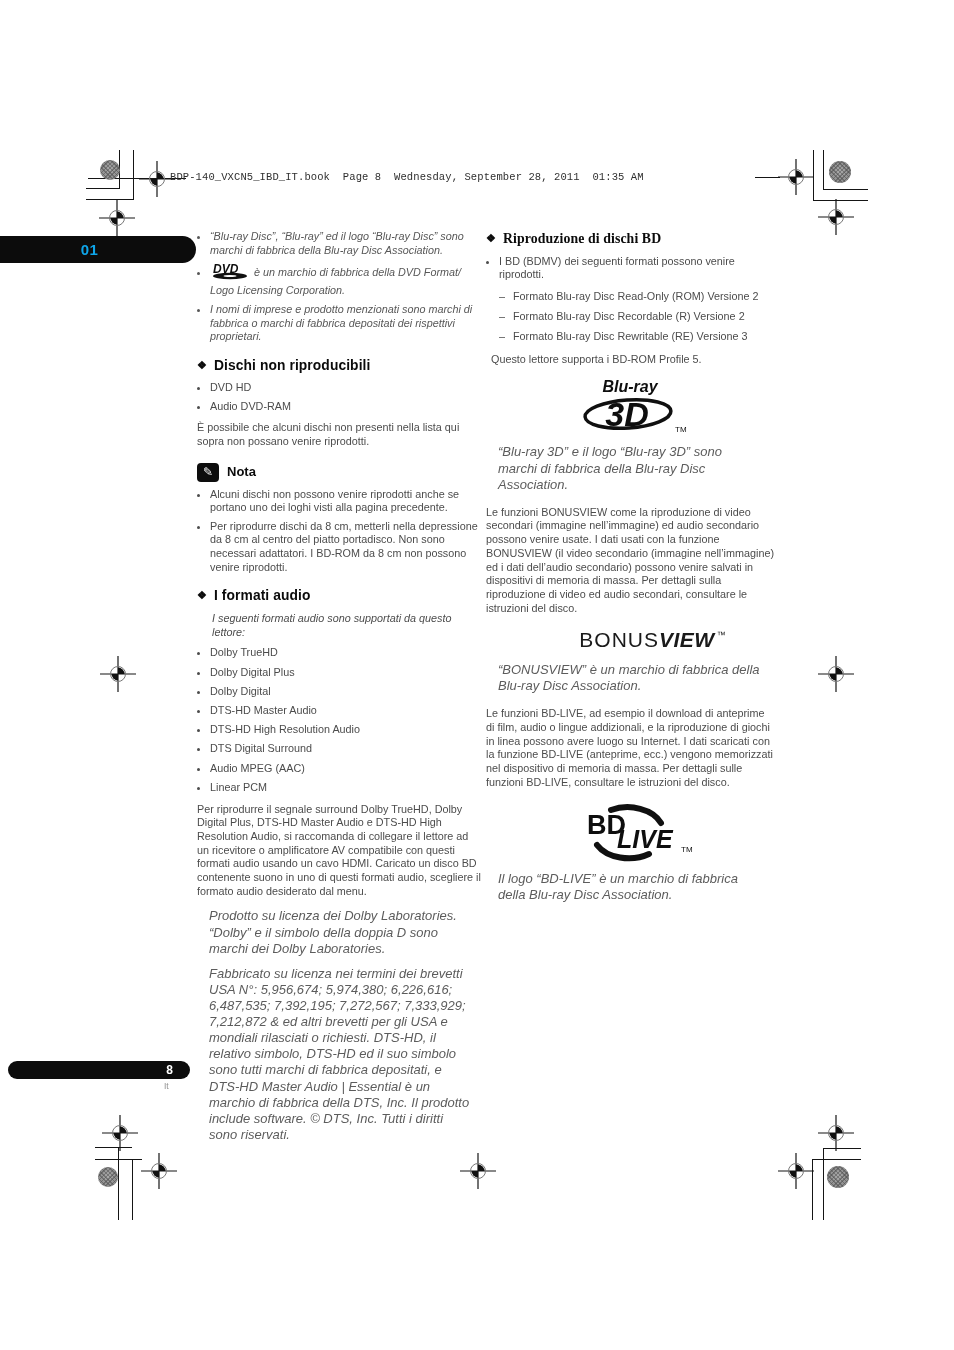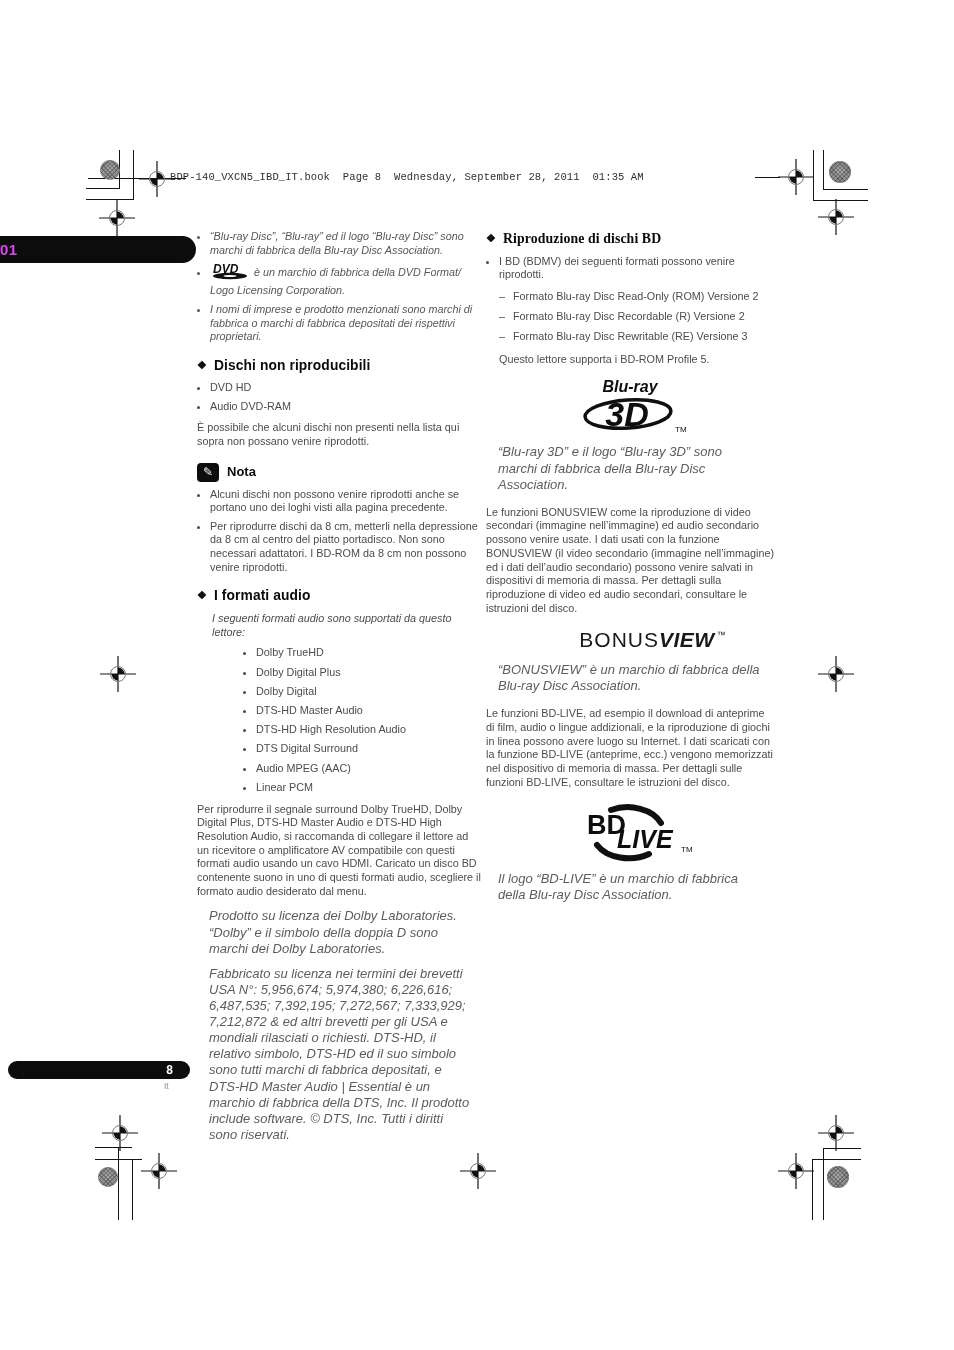--- a/index.html
+++ b/index.html
@@ -23,54 +23,54 @@
     position:absolute; left:170px; top:171px;
     font-family:"Liberation Mono", monospace; font-size:10.5px; color:#2f2f2f;
     white-space:pre; letter-spacing:0.1px;
   }
   
   .chapter-tab {
     position:absolute; left:0; top:236px; width:196px; height:27px;
     background:#0c0c0c; border-radius:0 14px 14px 0;
   }
   .chapter-tab span {
-    display:block; text-align:left; padding-right:17px; line-height:27px;
-    color:#d946ef; font-weight:bold; font-size:15px; letter-spacing:0.5px;
+    display:block; text-align:center; padding-right:17px; line-height:27px;
+    color:#0ea5e9; font-weight:bold; font-size:15px; letter-spacing:0.5px;
   }
   
   .col { position:absolute; top:230px; }
   .col-left  { left:197px; width:286px; }
   .col-right { left:486px; width:288px; }
   .bullets { margin:0 0 8px; padding-left:13px; }
   .bullets li { margin-bottom:4.5px; }
   .tm-notes { font-style:italic; color:#575757; }
   .tm-notes li { margin-bottom:5px; }
   .plain li { color:#4c4c4c; }
-  .fmt li { margin-bottom:5.5px;margin-left:46px; }
+  .fmt li { margin-bottom:5.5px; }
   .sec-h {
     font-size:13.8px; font-weight:bold; color:#0b0b0b; margin:13px 0 7px;
     letter-spacing:0.1px;
   }
   .sec-h .mk { font-size:11px; margin-right:7px; position:relative; top:-1px; }
   .sec-h.first { margin-top:0;font-family:Liberation Serif, serif; }
   .body { margin:0 0 10px; }
   .tight { margin:0 15px 7px;font-style:italic; }
   .license { margin:0 12px 9px; font-style:italic; color:#5c5c5c; font-size:13px; line-height:1.24; }
   
   .nota-head { display:flex; align-items:center; gap:8px; margin:14px 0 6px; }
   .nota-icon {
     width:22px; height:19px; background:#0d0d0d; border-radius:4px; color:#ffffff;
     font-size:12px; display:flex; align-items:center; justify-content:center;
   }
   .nota-label { font-weight:bold; font-size:13px; color:#0b0b0b; }
   
   .dvd-logo { display:inline-block; vertical-align:-4px; margin-right:4px; }
   
   .dash-row { display:flex; gap:8px; margin:0 0 6.5px 13px; }
-  .profile-note { margin:9px 0 10px 13px; }
+  .profile-note { margin:9px 0 10px 5px; }
   
   .logo-center { text-align:center; }
   .br3d-wrap { margin:10px 0 6px; }
   .bdlive-wrap { margin:12px 0 4px; }
   svg text { font-family:"Liberation Sans", sans-serif; fill:#0e0e0e; }
   .bv-logo { margin:12px 0 8px; color:#1a1a1a; }
   .bv1 { font-size:21px; letter-spacing:1px; font-weight:normal;margin-left:45px; }
   .bv2 { font-size:21px; font-weight:bold; font-style:italic; letter-spacing:0.5px; }
   .bv-tm { font-size:9px; vertical-align:9px; margin-left:2px; }
   

